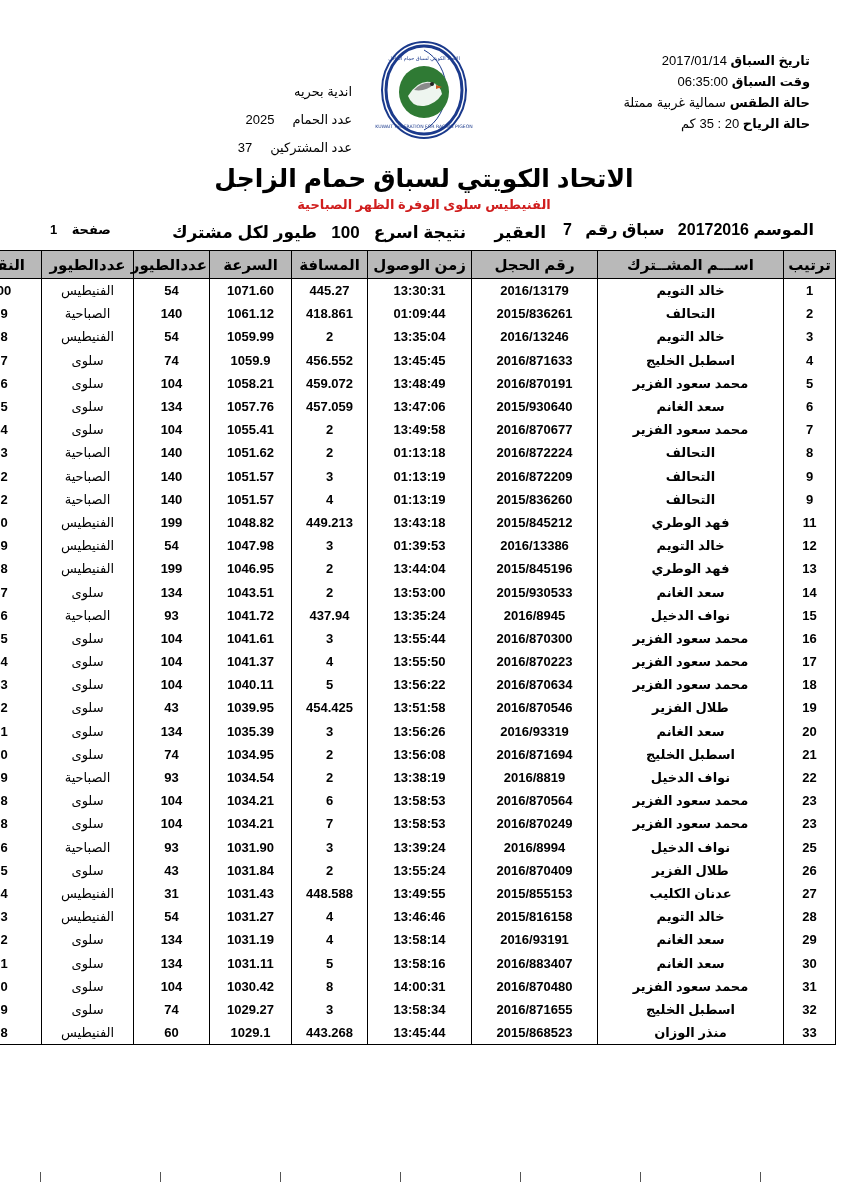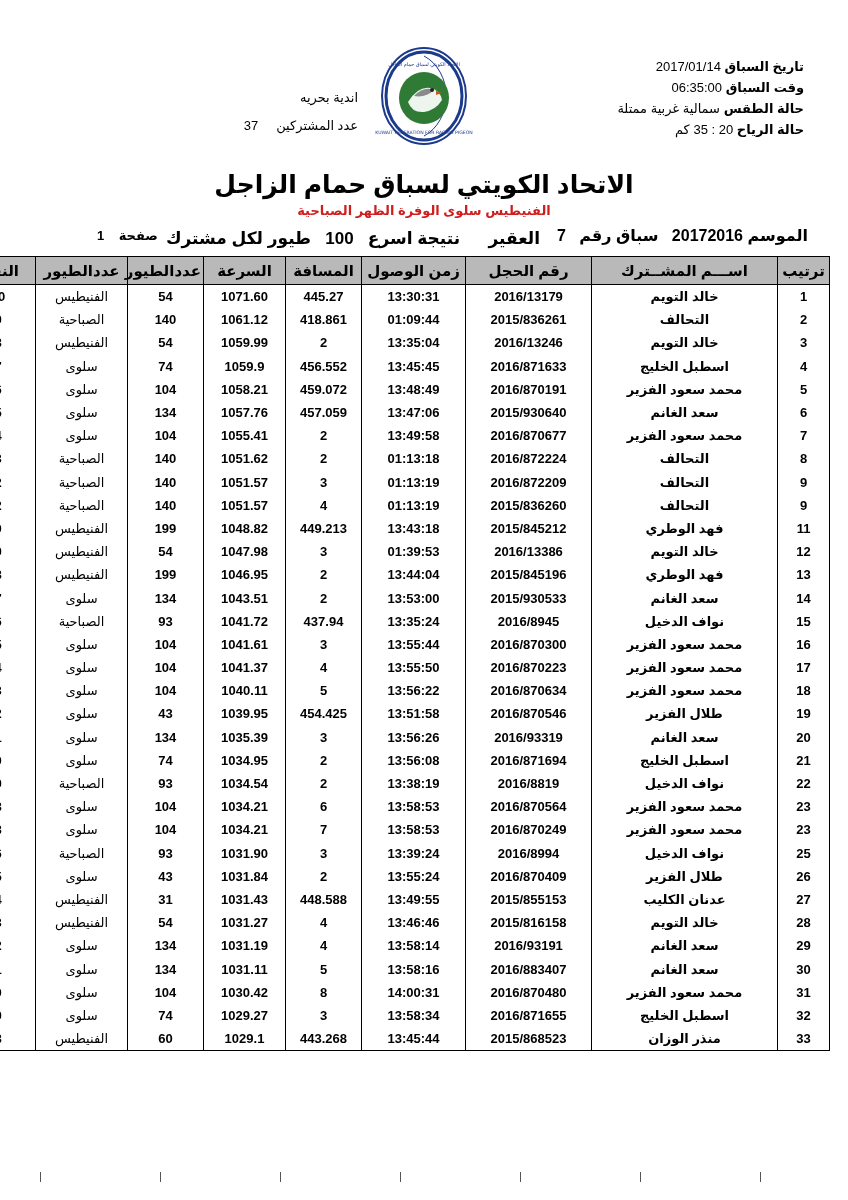--- a/index.html
+++ b/index.html
@@ -4,21 +4,21 @@
 <style>
   html,body{margin:0;padding:0;}
   body{
     width:848px;height:1200px;
     background:#ffffff;
     font-family:"Liberation Sans","DejaVu Sans",sans-serif;
     color:#000;
     position:relative;
     overflow:hidden;
   }
-  .page{position:relative;width:848px;height:1200px;padding:18px;box-sizing:border-box;}
+  .page{position:relative;width:848px;height:1200px;padding:12px;box-sizing:border-box;}
 
   
   .header{
     position:relative;
     height:150px;
   }
   .hdr-right{
     position:absolute;top:38px;right:26px;
     text-align:right;
     font-size:13px;
@@ -60,21 +60,21 @@
     font-size:16px;
     font-weight:bold;
   }
   .meta-line .season{
     position:absolute;right:22px;top:0;white-space:nowrap;text-align:center;
   }
   .meta-line .mid{
     position:absolute;right:290px;top:2px;font-size:17px;white-space:nowrap;
   }
   .meta-line .pagenum{
-    position:absolute;left:38px;top:2px;font-size:13px;font-weight:bold;white-space:nowrap;margin-left:41px;
+    position:absolute;left:38px;top:2px;font-size:13px;font-weight:bold;white-space:nowrap;
   }
 
   
   table.results{
     border-collapse:collapse;
     margin:6px auto 0 auto;
     width:794px;
     table-layout:fixed;
   }
   table.results th{
@@ -159,20 +159,25 @@
         <path d="M40 56 q10 -16 22 -14 q10 2 12 12 q-6 10 -18 12 q-12 1 -16 -10 z" fill="#ffffff" opacity="0.92"></path>
         <path d="M46 50 q10 -10 20 -6 q-8 8 -20 6 z" fill="#8a8a8a"></path>
         <circle cx="64" cy="44" r="2" fill="#222"></circle>
         <path d="M68 45 l6 2 l-6 2 z" fill="#c8571e"></path>
         <text x="56" y="88" font-size="4.6" fill="#1b3a8c" text-anchor="middle" font-family="DejaVu Sans, sans-serif">KUWAIT FEDERATION FOR RACING PIGEON</text>
       </svg>
     </div>
 
     <div class="hdr-left">
       <div class="row">اندية بحريه</div>
+      <div class="row">
+        <span>عدد الحمام</span>
+        &nbsp;&nbsp;&nbsp;
+        <span>2025</span>
+      </div>
       <div class="row">
         <span>عدد المشتركين</span>
         &nbsp;&nbsp;&nbsp;
         <span>37</span>
       </div>
     </div>
   </div>
 
   <div class="title">الاتحاد الكويتي لسباق حمام الزاجل</div>
   <div class="subtitle">الفنيطيس سلوى الوفرة  الظهر  الصباحية</div>

